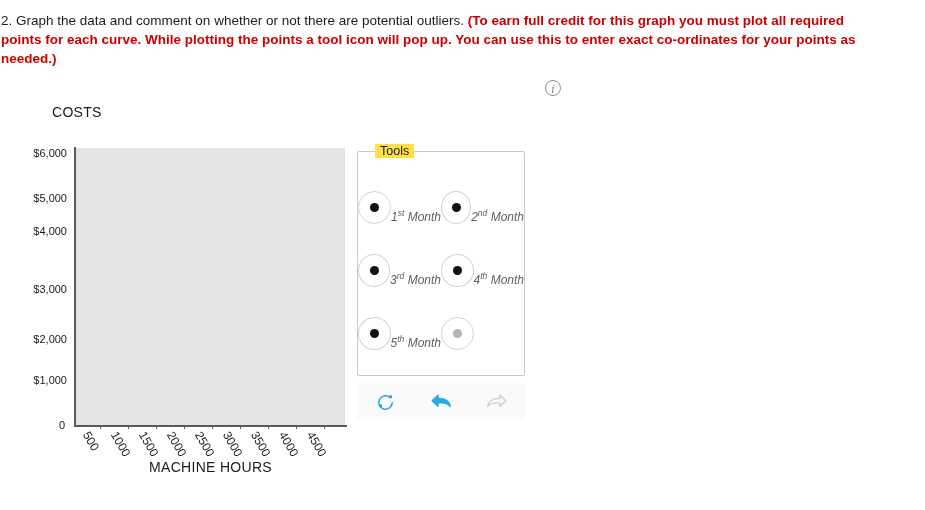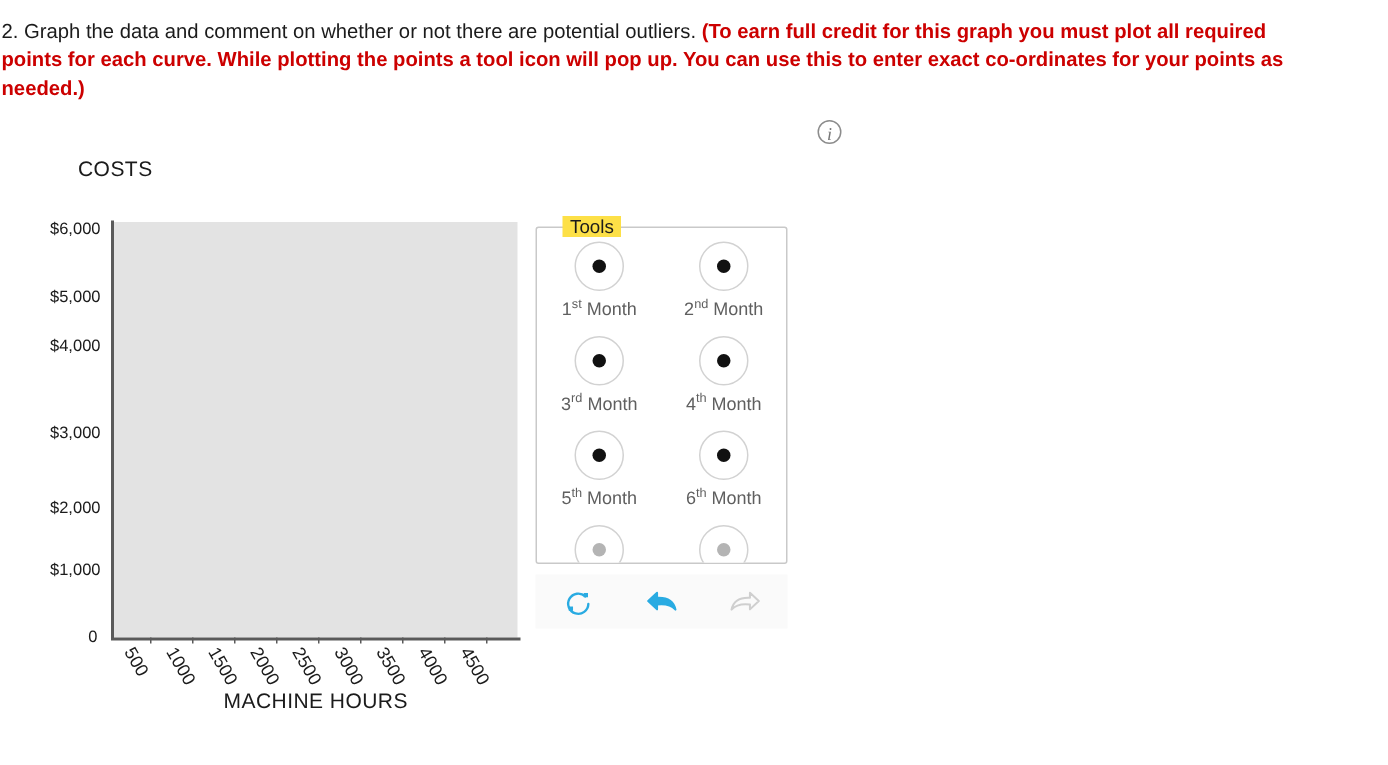--- a/index.html
+++ b/index.html
@@ -155,24 +155,24 @@
     left: 0;
     top: 9px;
     width: 100%;
     display: flex;
     flex-wrap: wrap;
   }
   .tool-cell {
     width: 50%;
     height: 63px;
     display: flex;
-    flex-direction: column;
-    align-items: center;
+    align-items: flex-end;
     justify-content: flex-start;
     box-sizing: border-box;
+    font-style: italic;
   }
   .tool-circle {
     width: 33px;
     height: 33px;
     border: 1px solid #d2d2d2;
     border-radius: 50%;
     background: #ffffff;
     display: flex;
     align-items: center;
     justify-content: center;
@@ -293,26 +293,20 @@
           <div class="tool-dot"></div>
         </div>
         <div class="tool-label">4<sup>th</sup> Month</div>
       </div>
       <div class="tool-cell">
         <div class="tool-circle">
           <div class="tool-dot"></div>
         </div>
         <div class="tool-label">5<sup>th</sup> Month</div>
       </div>
-      <div class="tool-cell">
-        <div class="tool-circle">
-          <div class="tool-dot"></div>
-        </div>
-        <div class="tool-label">6<sup>th</sup> Month</div>
-      </div>
       <div class="tool-cell faded">
         <div class="tool-circle">
           <div class="tool-dot"></div>
         </div>
       </div>
       <div class="tool-cell faded">
         <div class="tool-circle">
           <div class="tool-dot"></div>
         </div>
       </div>

